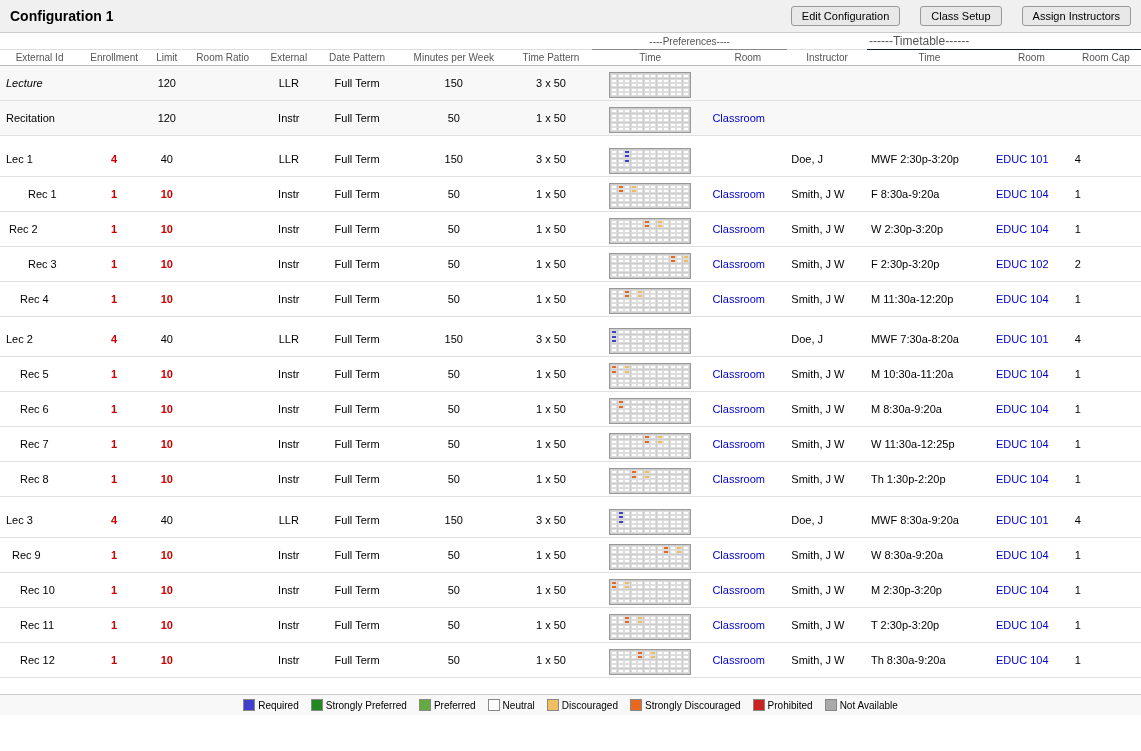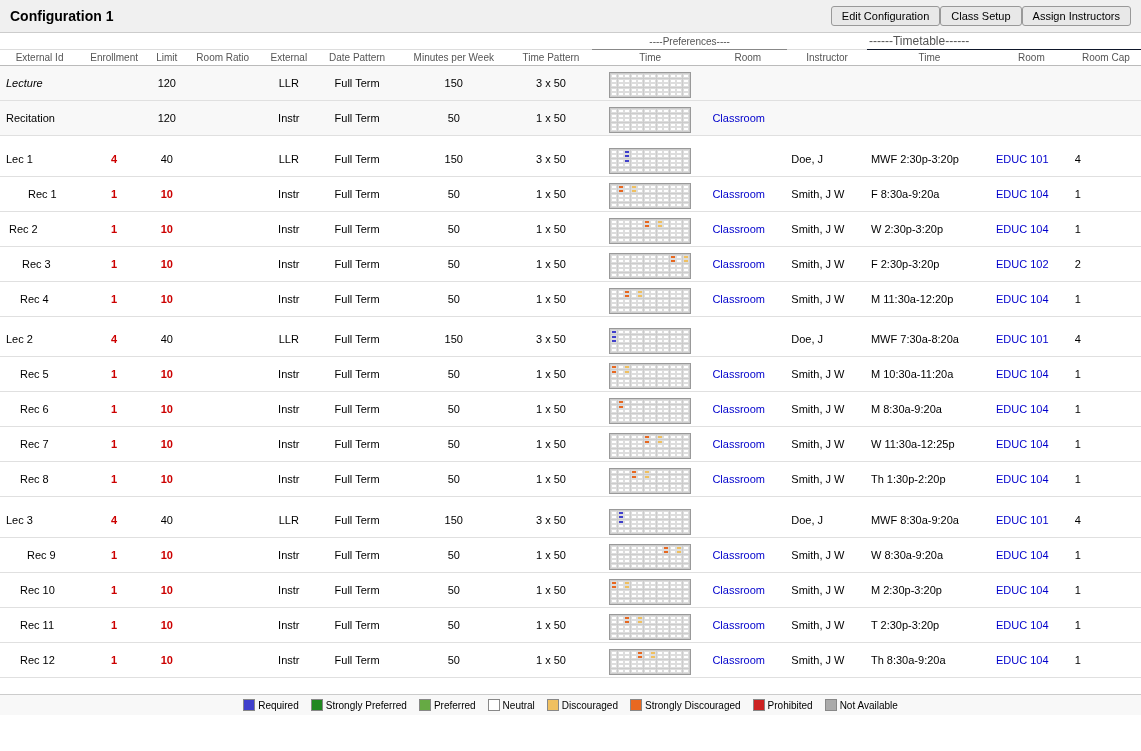--- a/index.html
+++ b/index.html
@@ -7,21 +7,21 @@
     
     .page-header {
       display: flex;
       align-items: center;
       justify-content: space-between;
       padding: 6px 10px;
       border-bottom: 1px solid #ccc;
       background: #f0f0f0;
     }
     .page-title { font-size: 14px; font-weight: bold; }
-    .header-buttons { display: flex; gap: 0; }
+    .header-buttons { display: flex; gap: 20px; }
     .header-btn {
       padding: 3px 10px;
       font-size: 11px;
       background: #e8e8e8;
       border: 1px solid #999;
       border-radius: 3px;
       cursor: pointer;
     }
 
     .table-container {
@@ -525,21 +525,21 @@
               <div class="tg-cell neutral"></div>
               <div class="tg-cell neutral"></div>
             </div></td>
           <td><a href="#" class="room-link">Classroom</a></td>
           <td>Smith, J W</td>
           <td>W 2:30p-3:20p</td>
           <td><a href="#" class="educ-link">EDUC 104</a></td>
           <td>1</td>
         </tr>
         <tr class="data-row">
-          <td style="padding-left: 22px;">Rec 3</td>
+          <td style="padding-left: 28px;">Rec 3</td>
           <td style="text-align: center; color: rgb(204, 0, 0); font-weight: bold;">1</td>
           <td style="text-align: center; color: rgb(204, 0, 0); font-weight: bold;">10</td>
           <td></td>
           <td style="text-align: center;">Instr</td>
           <td style="text-align: center;">Full Term</td>
           <td style="text-align: center;">50</td>
           <td style="text-align: center;">1 x 50</td>
           <td style="text-align: center;"><div class="time-grid">
               <div class="tg-cell neutral"></div>
               <div class="tg-cell neutral"></div>
@@ -1147,21 +1147,21 @@
               <div class="tg-cell neutral"></div>
               <div class="tg-cell neutral"></div>
             </div></td>
           <td></td>
           <td>Doe, J</td>
           <td>MWF 8:30a-9:20a</td>
           <td><a href="#" class="educ-link">EDUC 101</a></td>
           <td>4</td>
         </tr>
         <tr class="data-row">
-          <td style="padding-left: 27px;">Rec 9</td>
+          <td style="padding-left: 12px;">Rec 9</td>
           <td style="text-align: center; color: rgb(204, 0, 0); font-weight: bold;">1</td>
           <td style="text-align: center; color: rgb(204, 0, 0); font-weight: bold;">10</td>
           <td></td>
           <td style="text-align: center;">Instr</td>
           <td style="text-align: center;">Full Term</td>
           <td style="text-align: center;">50</td>
           <td style="text-align: center;">1 x 50</td>
           <td style="text-align: center;"><div class="time-grid">
               <div class="tg-cell neutral"></div>
               <div class="tg-cell neutral"></div>

